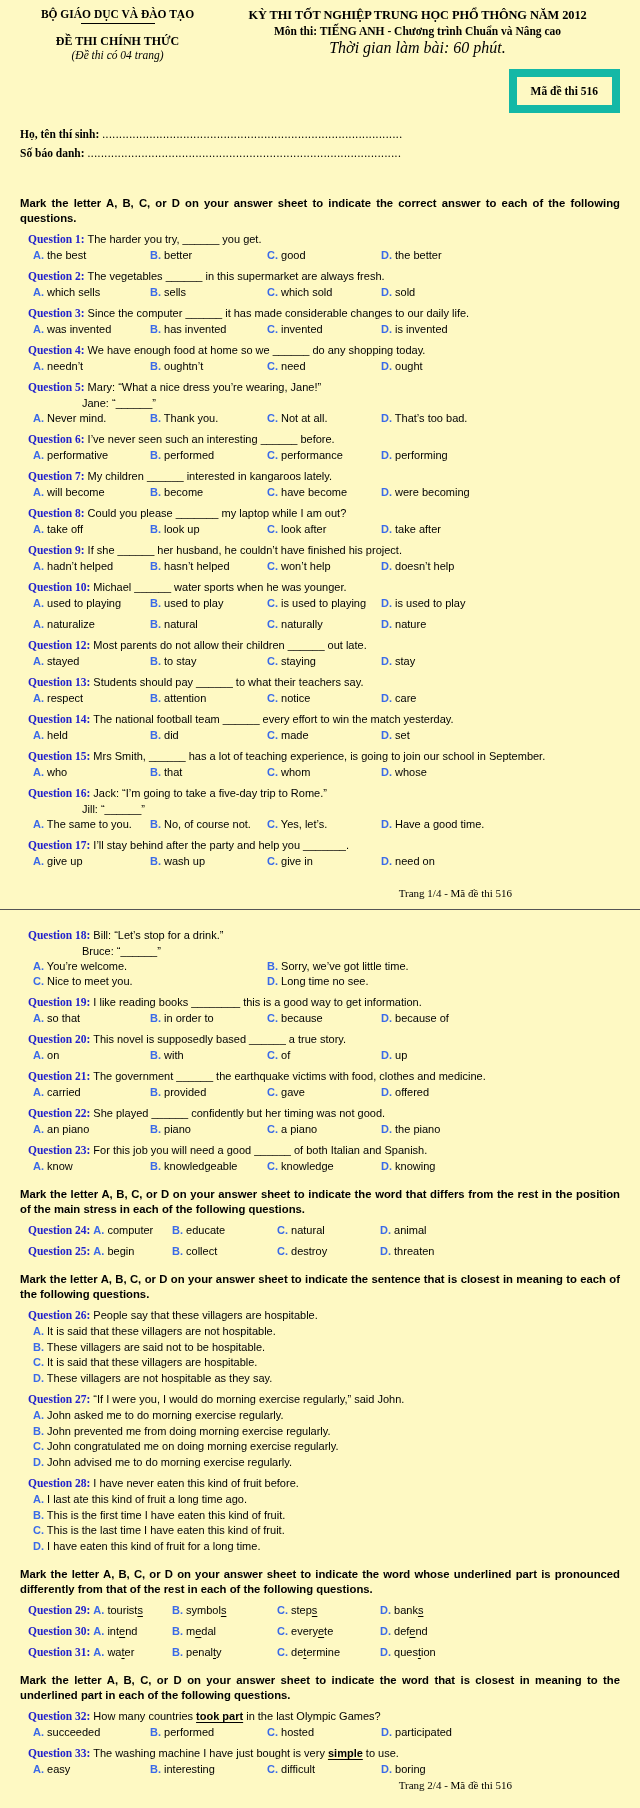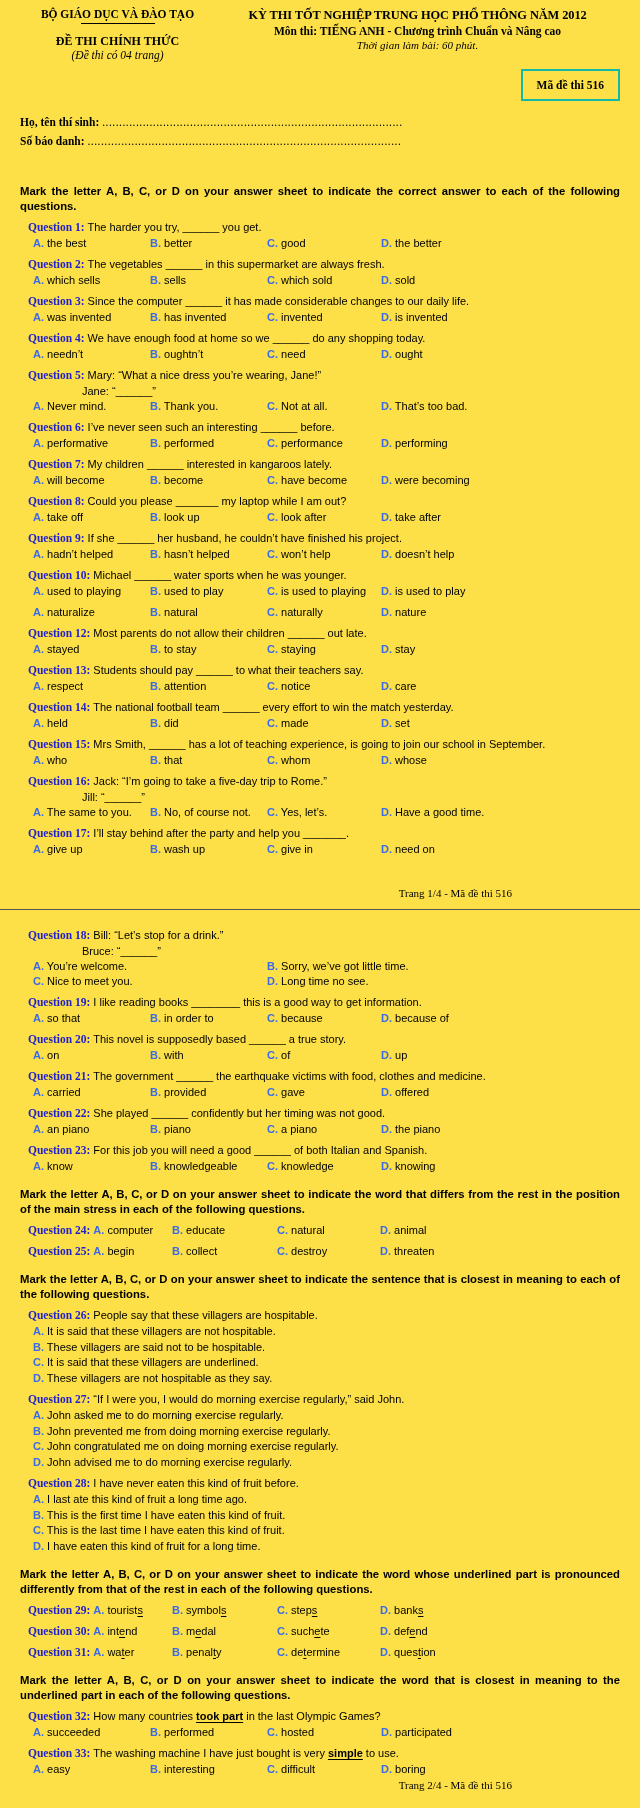--- a/index.html
+++ b/index.html
@@ -1,35 +1,35 @@
 <!DOCTYPE html>
 <html style="--qblue: #2222CC; --oblue: #3A6AE8;"><head>
 <meta charset="utf-8">
 <style>
   html,body{margin:0;padding:0;background:#fff;}
-  .doc{position:relative;width:640px;height:1808px;overflow:hidden;background:#fde047;color:#000;
+  .doc{position:relative;width:640px;height:1808px;overflow:hidden;background:#fef9c3;color:#000;
        font-family:"Liberation Sans",sans-serif;font-size:11px;}
   .page{box-sizing:border-box;display:flex;flex-direction:column;}
   #page1{height:909px;padding:8px 20px 10px;}
   #page2{height:897px;padding:12px 20px 16px;}
   .separator{border-top:1px solid #555;height:0;}
 
   
   .hdr{display:flex;}
   .hdr-left{width:195px;text-align:center;font-family:"Liberation Serif",serif;}
   .org{font-weight:bold;font-size:11.5px;white-space:nowrap;}
   .rule{width:74px;border-top:1px solid #000;margin:3px auto 10px;}
   .exam-type{font-weight:bold;font-size:12px;}
   .pages-note{font-style:italic;font-size:11.5px;}
   .hdr-right{flex:1;text-align:center;font-family:"Liberation Serif",serif;}
   .title{font-weight:bold;font-size:12.4px;white-space:nowrap;letter-spacing:-0.1px;}
   .subject{font-weight:bold;font-size:11.5px;margin-top:2px;}
-  .duration{font-style:italic;font-size:11px;margin-top:2px;}
+  .duration{font-style:italic;font-size:16px;margin-top:2px;}
   .code-row{display:flex;justify-content:flex-end;margin-top:8px;}
-  .code-box{border:2px solid #14b8a6;padding:8px 14px;font-family:"Liberation Serif",serif;
+  .code-box{border:8px solid #14b8a6;padding:8px 14px;font-family:"Liberation Serif",serif;
             font-weight:bold;font-size:11.5px;}
   .cand{font-family:"Liberation Serif",serif;font-size:11.5px;margin-top:15px;
         white-space:nowrap;overflow:hidden;width:382px;}
   .cand b{font-weight:bold;}
   .cand .dots{font-weight:normal;letter-spacing:0.5px;}
   .cand2{margin-top:7px;margin-bottom:24px;}
 
   
   .instr{font-weight:bold;text-align:justify;line-height:15px;margin:13px 0 3px;font-size:11.3px;}
   .q{margin:6px 0 0;}
@@ -312,21 +312,21 @@
             <span class="opt"><b class="ol">C.</b> <span class="ot">destroy</span></span>
             <span class="opt"><b class="ol">D.</b> <span class="ot">threaten</span></span>
           </div>
         </div>
         <p class="instr">Mark the letter A, B, C, or D on your answer sheet to indicate the sentence that is closest in meaning to each of the following questions.</p>
         <div class="q">
           <p class="qp"><b class="ql">Question 26:</b> <span class="qt">People say that these villagers are hospitable.</span></p>
           <div class="opts stack">
             <span class="opt"><b class="ol">A.</b> <span class="ot">It is said that these villagers are not hospitable.</span></span>
             <span class="opt"><b class="ol">B.</b> <span class="ot">These villagers are said not to be hospitable.</span></span>
-            <span class="opt"><b class="ol">C.</b> <span class="ot">It is said that these villagers are underlined.</span></span>
+            <span class="opt"><b class="ol">C.</b> <span class="ot">It is said that these villagers are hospitable.</span></span>
             <span class="opt"><b class="ol">D.</b> <span class="ot">These villagers are not hospitable as they say.</span></span>
           </div>
         </div>
         <div class="q">
           <p class="qp"><b class="ql">Question 27:</b> <span class="qt">“If I were you, I would do morning exercise regularly,” said John.</span></p>
           <div class="opts stack">
             <span class="opt"><b class="ol">A.</b> <span class="ot">John asked me to do morning exercise regularly.</span></span>
             <span class="opt"><b class="ol">B.</b> <span class="ot">John prevented me from doing morning exercise regularly.</span></span>
             <span class="opt"><b class="ol">C.</b> <span class="ot">John congratulated me on doing morning exercise regularly.</span></span>
             <span class="opt"><b class="ol">D.</b> <span class="ot">John advised me to do morning exercise regularly.</span></span>
@@ -347,21 +347,21 @@
             <span class="opt"><b class="ql">Question 29:</b> <b class="ol">A.</b> <span class="ot"><span>tourist</span><span class="u">s</span></span></span>
             <span class="opt"><b class="ol">B.</b> <span class="ot"><span>symbol</span><span class="u">s</span></span></span>
             <span class="opt"><b class="ol">C.</b> <span class="ot"><span>step</span><span class="u">s</span></span></span>
             <span class="opt"><b class="ol">D.</b> <span class="ot"><span>bank</span><span class="u">s</span></span></span>
           </div>
         </div>
         <div class="q">
           <div class="opts inline4">
             <span class="opt"><b class="ql">Question 30:</b> <b class="ol">A.</b> <span class="ot"><span>int</span><span class="u">e</span><span>nd</span></span></span>
             <span class="opt"><b class="ol">B.</b> <span class="ot"><span>m</span><span class="u">e</span><span>dal</span></span></span>
-            <span class="opt"><b class="ol">C.</b> <span class="ot"><span>such</span><span class="u">e</span><span>te</span></span></span>
+            <span class="opt"><b class="ol">C.</b> <span class="ot"><span>every</span><span class="u">e</span><span>te</span></span></span>
             <span class="opt"><b class="ol">D.</b> <span class="ot"><span>def</span><span class="u">e</span><span>nd</span></span></span>
           </div>
         </div>
         <div class="q">
           <div class="opts inline4">
             <span class="opt"><b class="ql">Question 31:</b> <b class="ol">A.</b> <span class="ot"><span>wa</span><span class="u">t</span><span>er</span></span></span>
             <span class="opt"><b class="ol">B.</b> <span class="ot"><span>penal</span><span class="u">t</span><span>y</span></span></span>
             <span class="opt"><b class="ol">C.</b> <span class="ot"><span>de</span><span class="u">t</span><span>ermine</span></span></span>
             <span class="opt"><b class="ol">D.</b> <span class="ot"><span>ques</span><span class="u">t</span><span>ion</span></span></span>
           </div>

